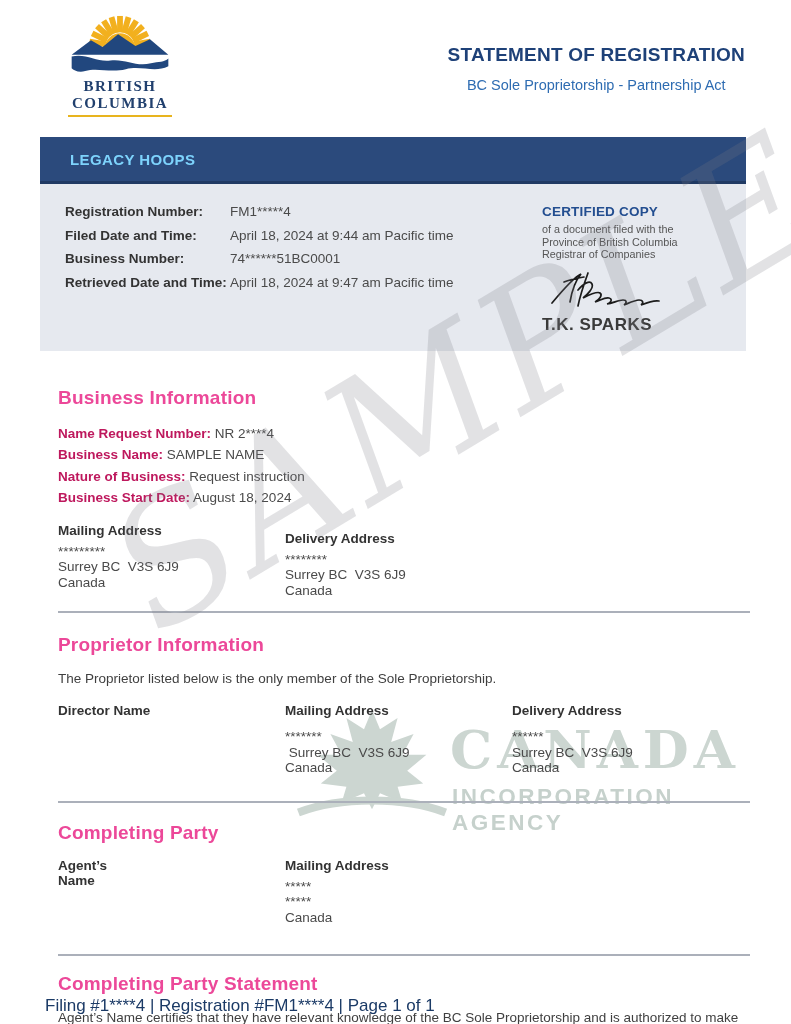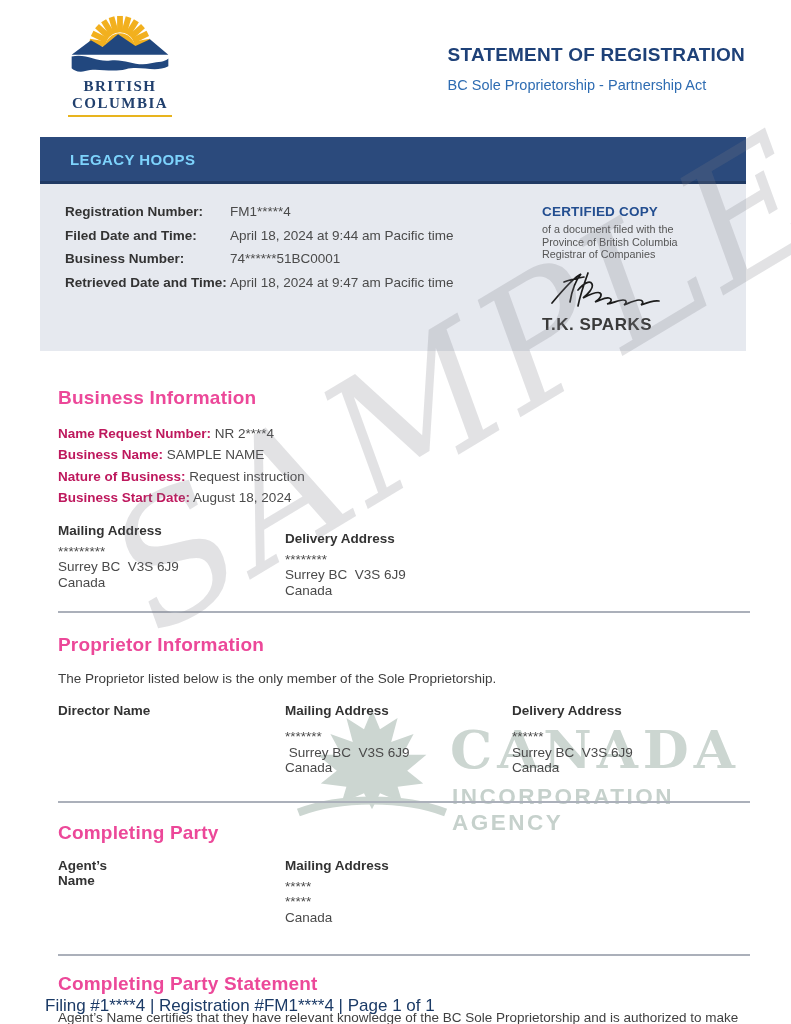--- a/index.html
+++ b/index.html
@@ -8,21 +8,21 @@
     background:#ffffff; overflow:hidden;
     font-family:"Liberation Sans", sans-serif; color:#3f3f3f;
   }
   
   .top { display:flex; justify-content:space-between; align-items:flex-start;
          padding:14px 46px 0 62px; }
   .bc-logo { width:116px; text-align:center; }
   .bc-logo .wordline { font-family:"Liberation Serif", serif; font-size:15px;
       line-height:17px; color:#21406e; letter-spacing:1.5px; font-weight:bold; }
   .bc-logo .goldline { height:2px; background:#e8b41e; width:104px; margin:3px auto 0; }
-  .title-block { text-align:left; padding-top:30px; }
+  .title-block { text-align:center; padding-top:30px; }
   .doc-title { font-size:19px; font-weight:bold; color:#1e4178; letter-spacing:.2px; }
   .doc-subtitle { font-size:14.5px; color:#2e6cb2; margin-top:11px; }
   
   .banner { margin:20px 45px 0 40px; height:44px; background:#2b4a7c;
       display:flex; align-items:center; border-bottom:3px solid #203a63; }
   .banner .bname { color:#7dd3fc; font-weight:bold; font-size:15px;
       letter-spacing:.4px; padding-left:30px; }
   
   .reg-block { margin:0 45px 0 40px; background:#e6e9ef;
       display:flex; justify-content:space-between; padding:20px 14px 16px 25px; }

